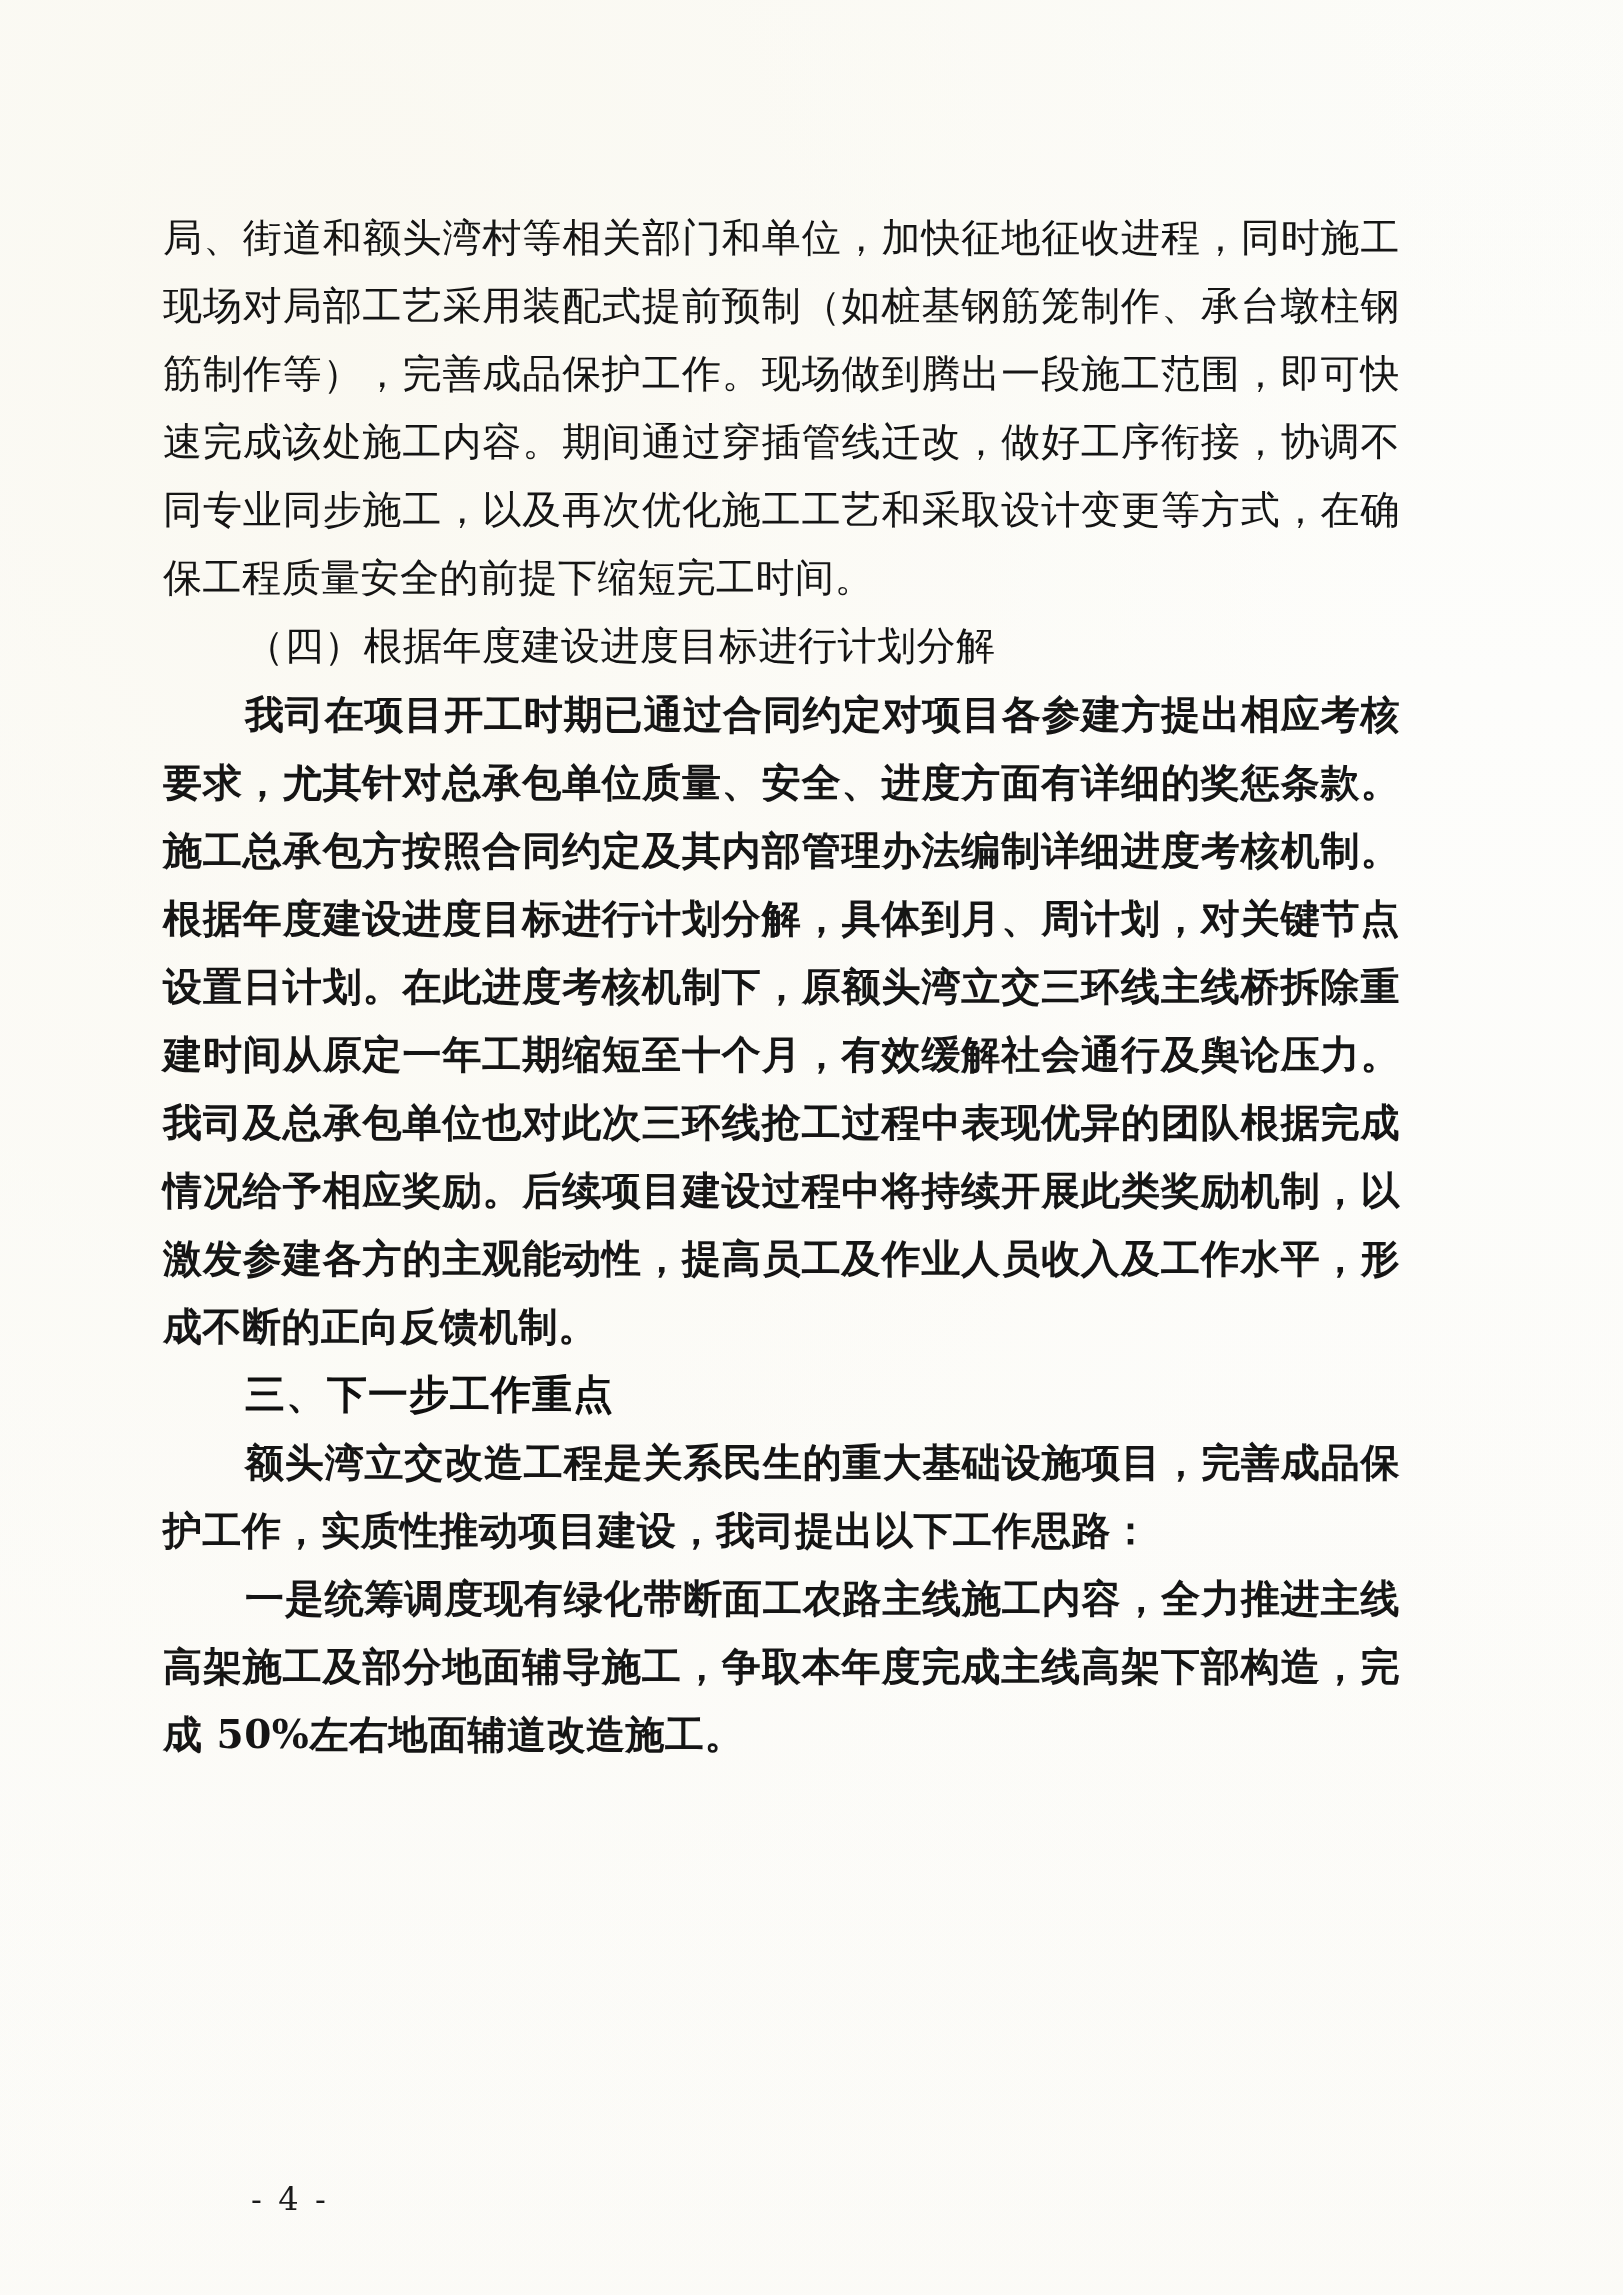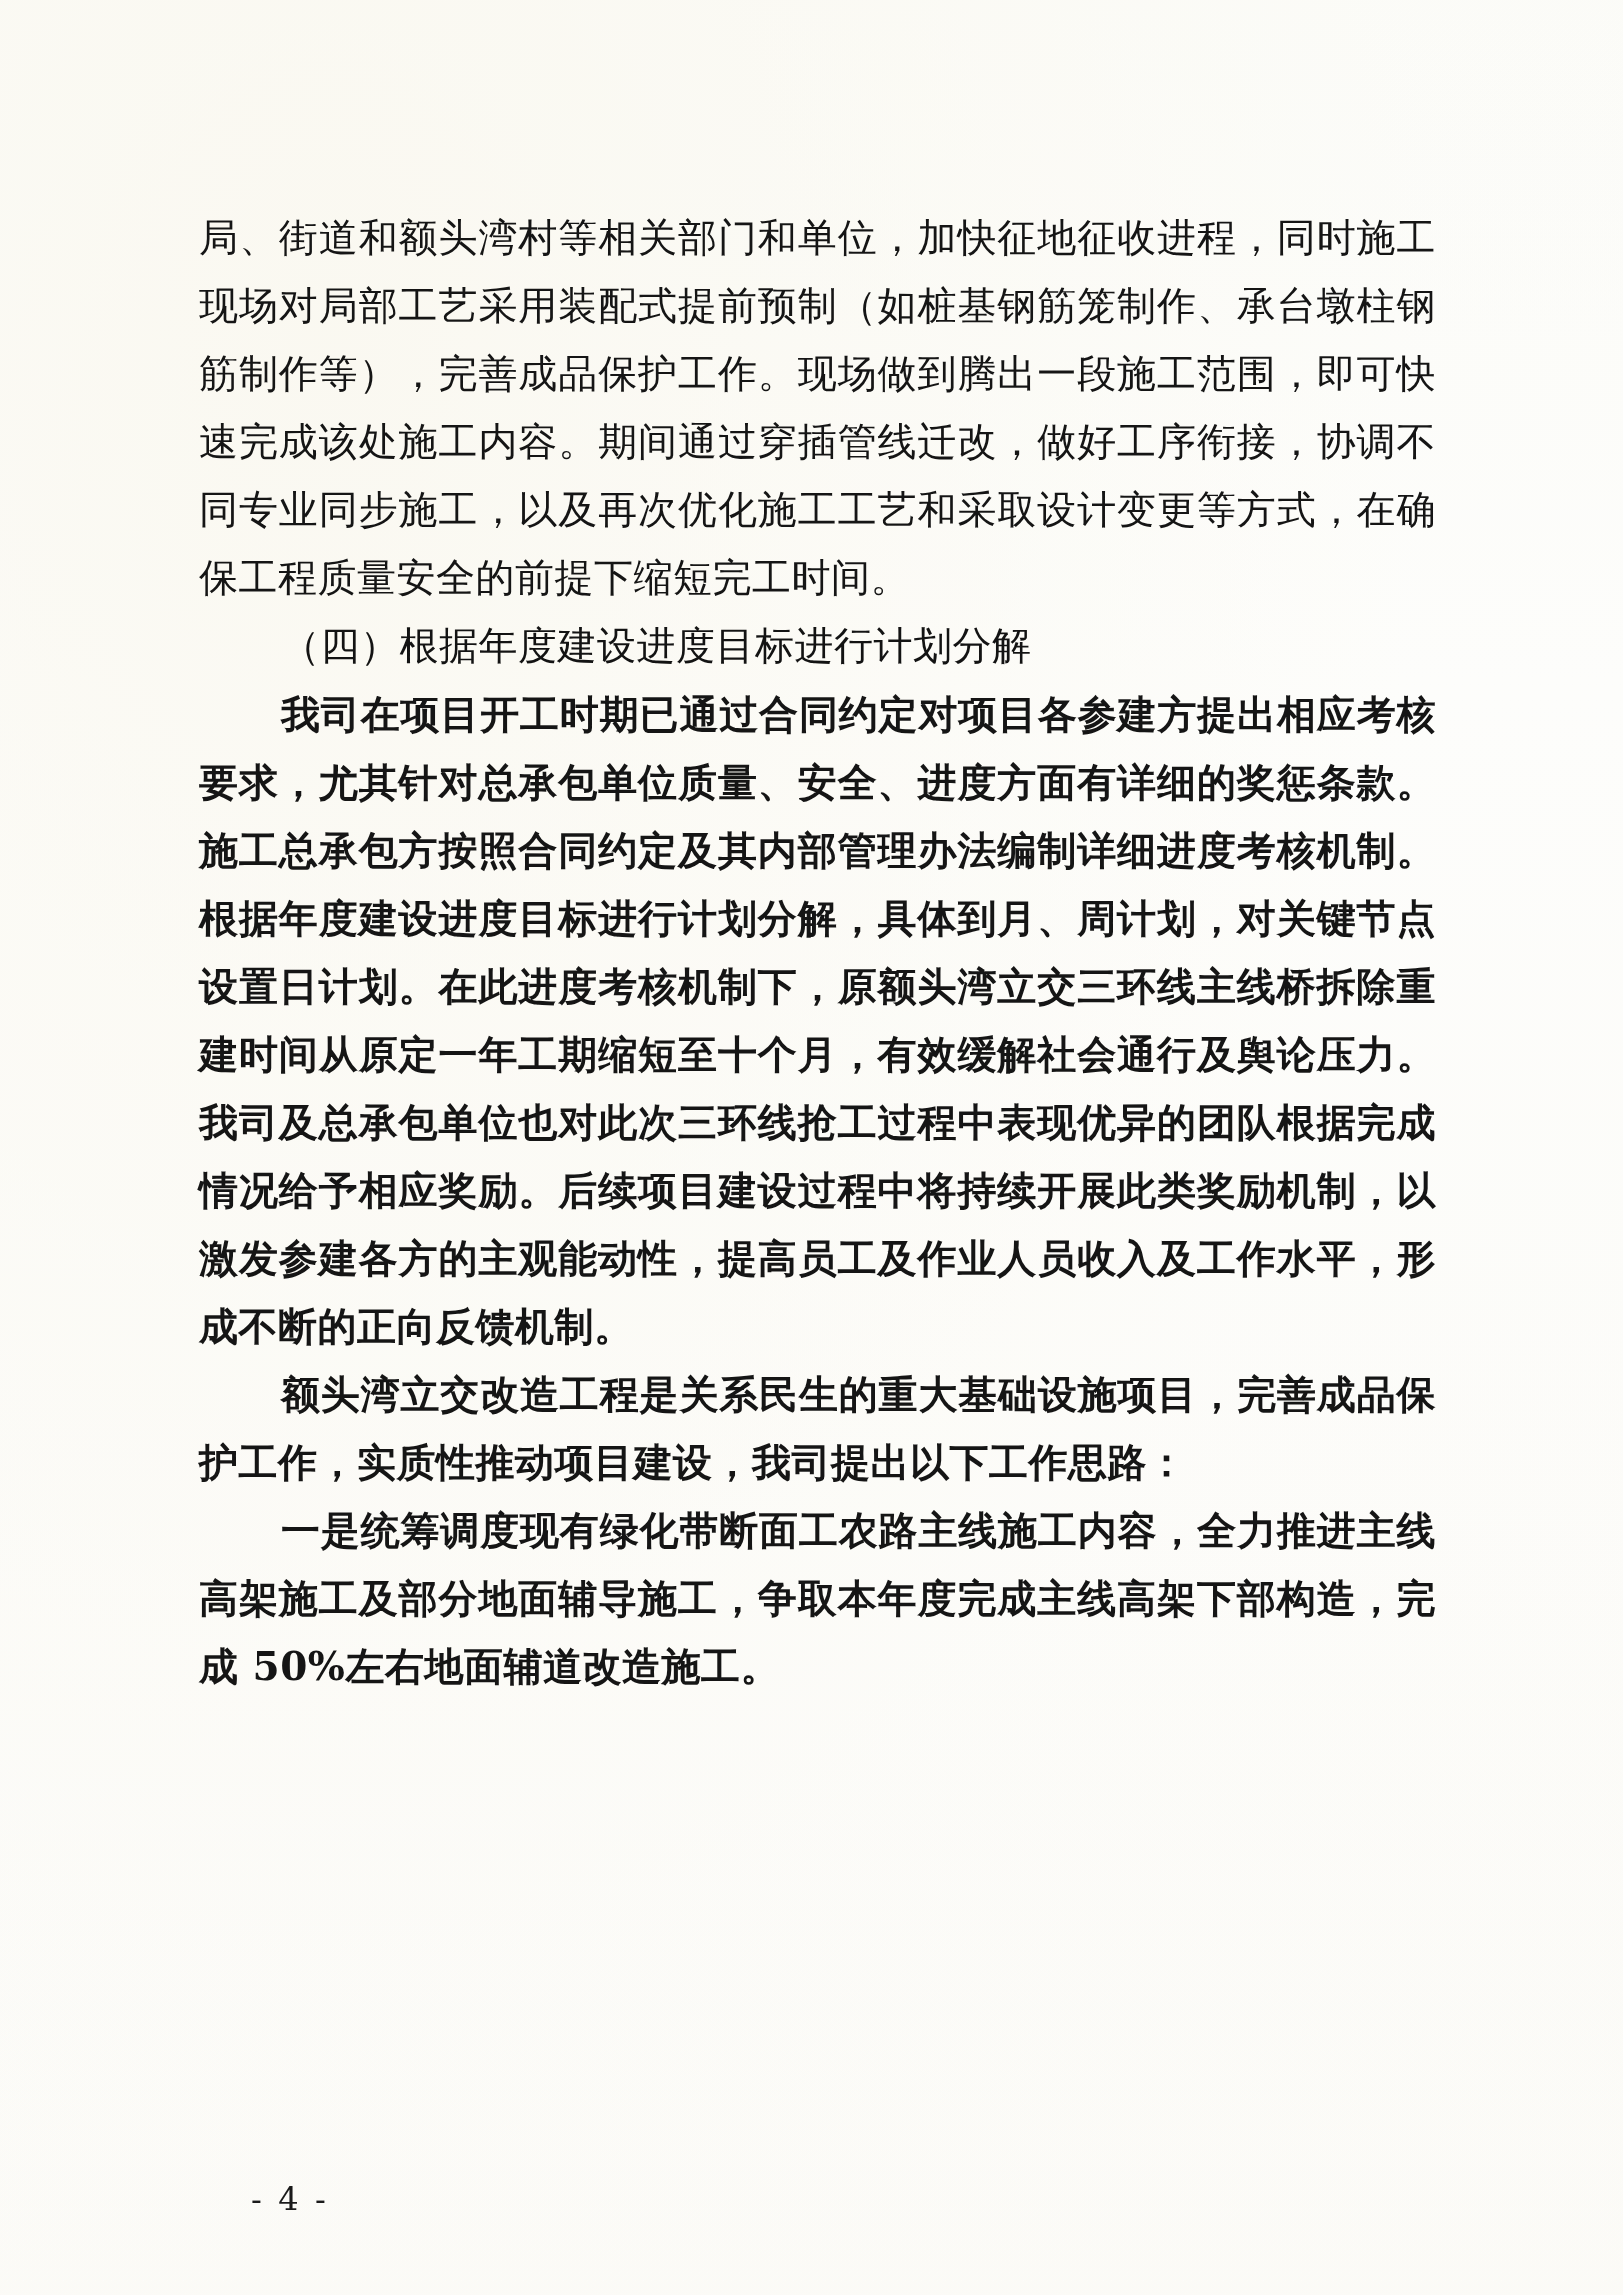--- a/index.html
+++ b/index.html
@@ -21,21 +21,21 @@
   .paper-tint {
     position: absolute;
     inset: 0;
     background:
       radial-gradient(ellipse at 20% 15%, rgba(250,248,240,0.9) 0%, rgba(253,253,250,0.2) 60%),
       linear-gradient(180deg, #fbfbf7 0%, #fdfdfb 30%, #fbfaf6 100%);
     pointer-events: none;
   }
   .content {
     position: absolute;
-    left: 199px;
+    left: 163px;
     top: 204px;
     width: 1237px;
   }
   p.body-text {
     margin: 0 0 0 0;
     font-size: 39px;
     line-height: 68px;
     color: #151515;
     text-align: justify;
     text-justify: inter-ideograph;
@@ -83,20 +83,21 @@
 </head>
 <body>
 
 <div class="page">
   <div class="paper-tint"></div>
 
   <div class="content">
     <p class="body-text">局、街道和额头湾村等相关部门和单位，加快征地征收进程，同时施工现场对局部工艺采用装配式提前预制（如桩基钢筋笼制作、承台墩柱钢筋制作等），完善成品保护工作。现场做到腾出一段施工范围，即可快速完成该处施工内容。期间通过穿插管线迁改，做好工序衔接，协调不同专业同步施工，以及再次优化施工工艺和采取设计变更等方式，在确保工程质量安全的前提下缩短完工时间。</p>
     <p class="subheading">（四）根据年度建设进度目标进行计划分解</p>
     <p class="body-text indent">我司在项目开工时期已通过合同约定对项目各参建方提出相应考核要求，尤其针对总承包单位质量、安全、进度方面有详细的奖惩条款。施工总承包方按照合同约定及其内部管理办法编制详细进度考核机制。根据年度建设进度目标进行计划分解，具体到月、周计划，对关键节点设置日计划。在此进度考核机制下，原额头湾立交三环线主线桥拆除重建时间从原定一年工期缩短至十个月，有效缓解社会通行及舆论压力。我司及总承包单位也对此次三环线抢工过程中表现优异的团队根据完成情况给予相应奖励。后续项目建设过程中将持续开展此类奖励机制，以激发参建各方的主观能动性，提高员工及作业人员收入及工作水平，形成不断的正向反馈机制。</p>
+    <p class="heading">三、下一步工作重点</p>
     <p class="body-text indent">额头湾立交改造工程是关系民生的重大基础设施项目，完善成品保护工作，实质性推动项目建设，我司提出以下工作思路：</p>
     <p class="body-text indent">一是统筹调度现有绿化带断面工农路主线施工内容，全力推进主线高架施工及部分地面辅导施工，争取本年度完成主线高架下部构造，完成 50%左右地面辅道改造施工。</p>
   </div>
 
   <div class="footer">
     <span class="footer-inner">- 4 -</span>
   </div>
 </div>
 
 

